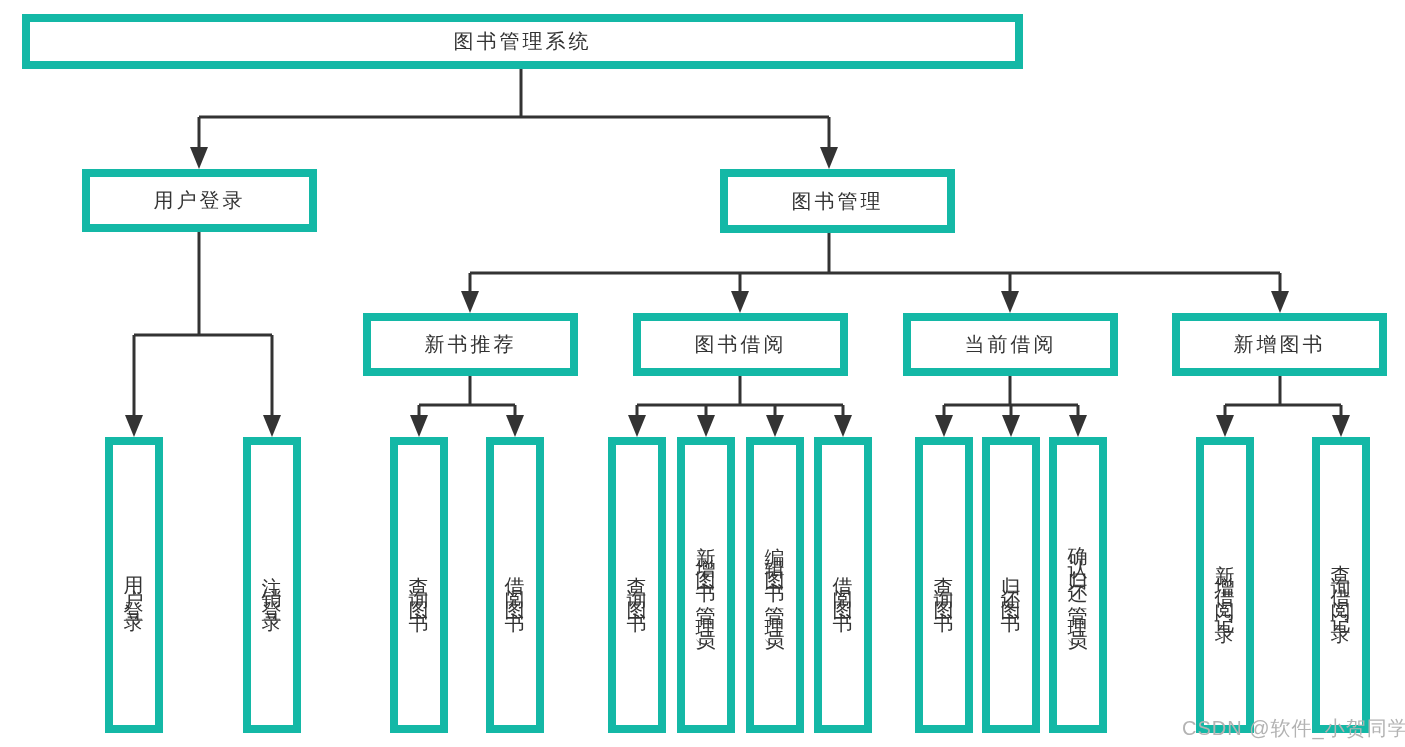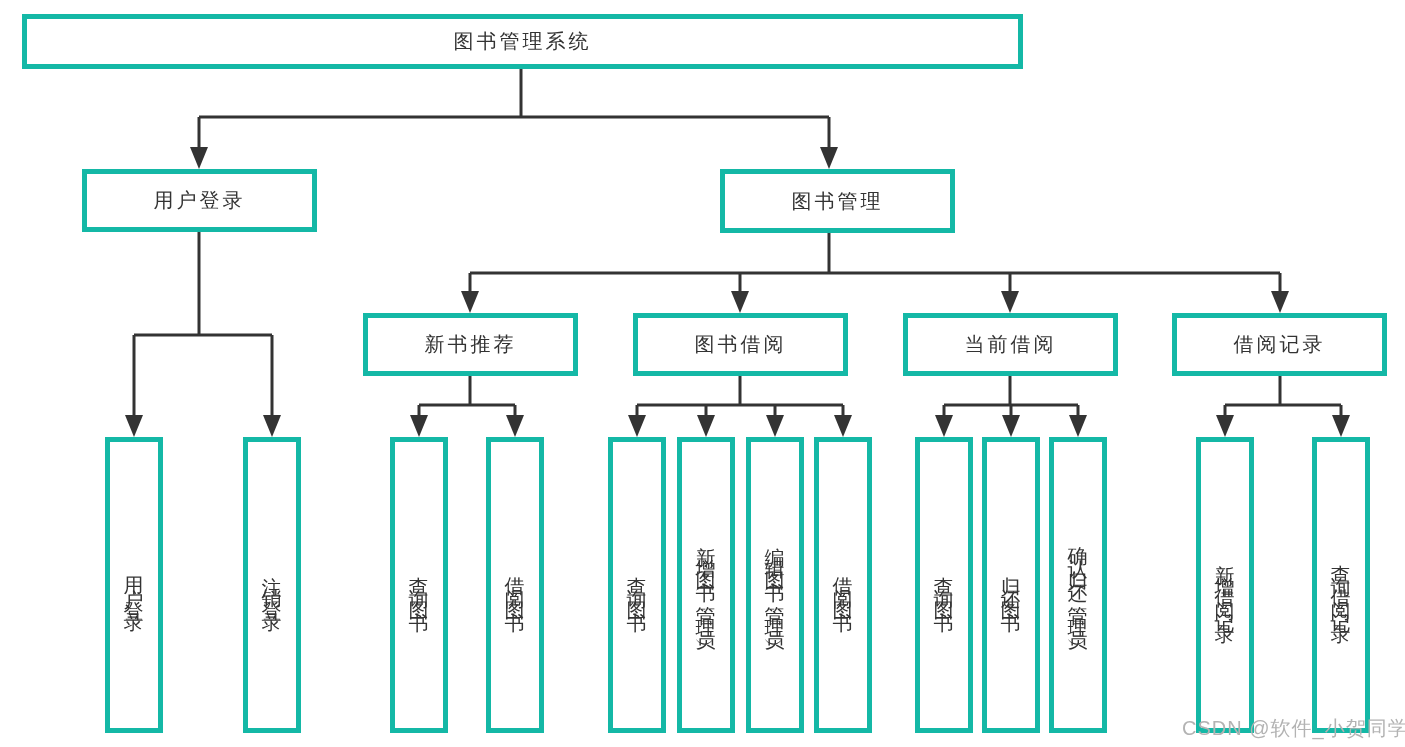--- a/index.html
+++ b/index.html
@@ -3,21 +3,21 @@
 <meta charset="utf-8">
 <style>
   html,body{margin:0;padding:0;background:#fff;}
   .canvas{
     position:relative;width:1405px;height:747px;background:#ffffff;overflow:hidden;
     font-family:"Liberation Sans","DejaVu Sans",sans-serif;color:#333;
   }
   svg.connectors{position:absolute;left:0;top:0;width:1405px;height:747px;}
   .ln{stroke:#333333;stroke-width:3;fill:none;}
   .node{
-    position:absolute;box-sizing:border-box;border:5px solid #14b8a6;background:#ffffff;
+    position:absolute;box-sizing:border-box;border:8px solid #14b8a6;background:#ffffff;
     display:flex;align-items:center;justify-content:center;
   }
   .hbox{font-size:20px;letter-spacing:3px;white-space:nowrap;}
   .vbox{width:58px;top:437px;height:296px;}
   .vtext{
     writing-mode:vertical-rl;text-orientation:mixed;
     font-size:20px;line-height:1;letter-spacing:12px;
   }
   .watermark{
     position:absolute;left:1182px;top:715px;z-index:5;
@@ -108,21 +108,21 @@
   <div class="node hbox" style="left:363px;top:313px;width:215px;height:63px;font-family:Liberation Serif, serif;">
     <span>新书推荐</span>
   </div>
   <div class="node hbox" style="left:633px;top:313px;width:215px;height:63px;">
     <span>图书借阅</span>
   </div>
   <div class="node hbox" style="left:903px;top:313px;width:215px;height:63px;">
     <span>当前借阅</span>
   </div>
   <div class="node hbox" style="left:1172px;top:313px;width:215px;height:63px;">
-    <span>借阅记录</span>
+    <span>新增图书</span>
   </div>
 
   <div class="node vbox" style="left:105px;">
     <span class="vtext">用户登录</span>
   </div>
   <div class="node vbox" style="left:243px;">
     <span class="vtext">注销登录</span>
   </div>
 
   <div class="node vbox" style="left:390px;">

